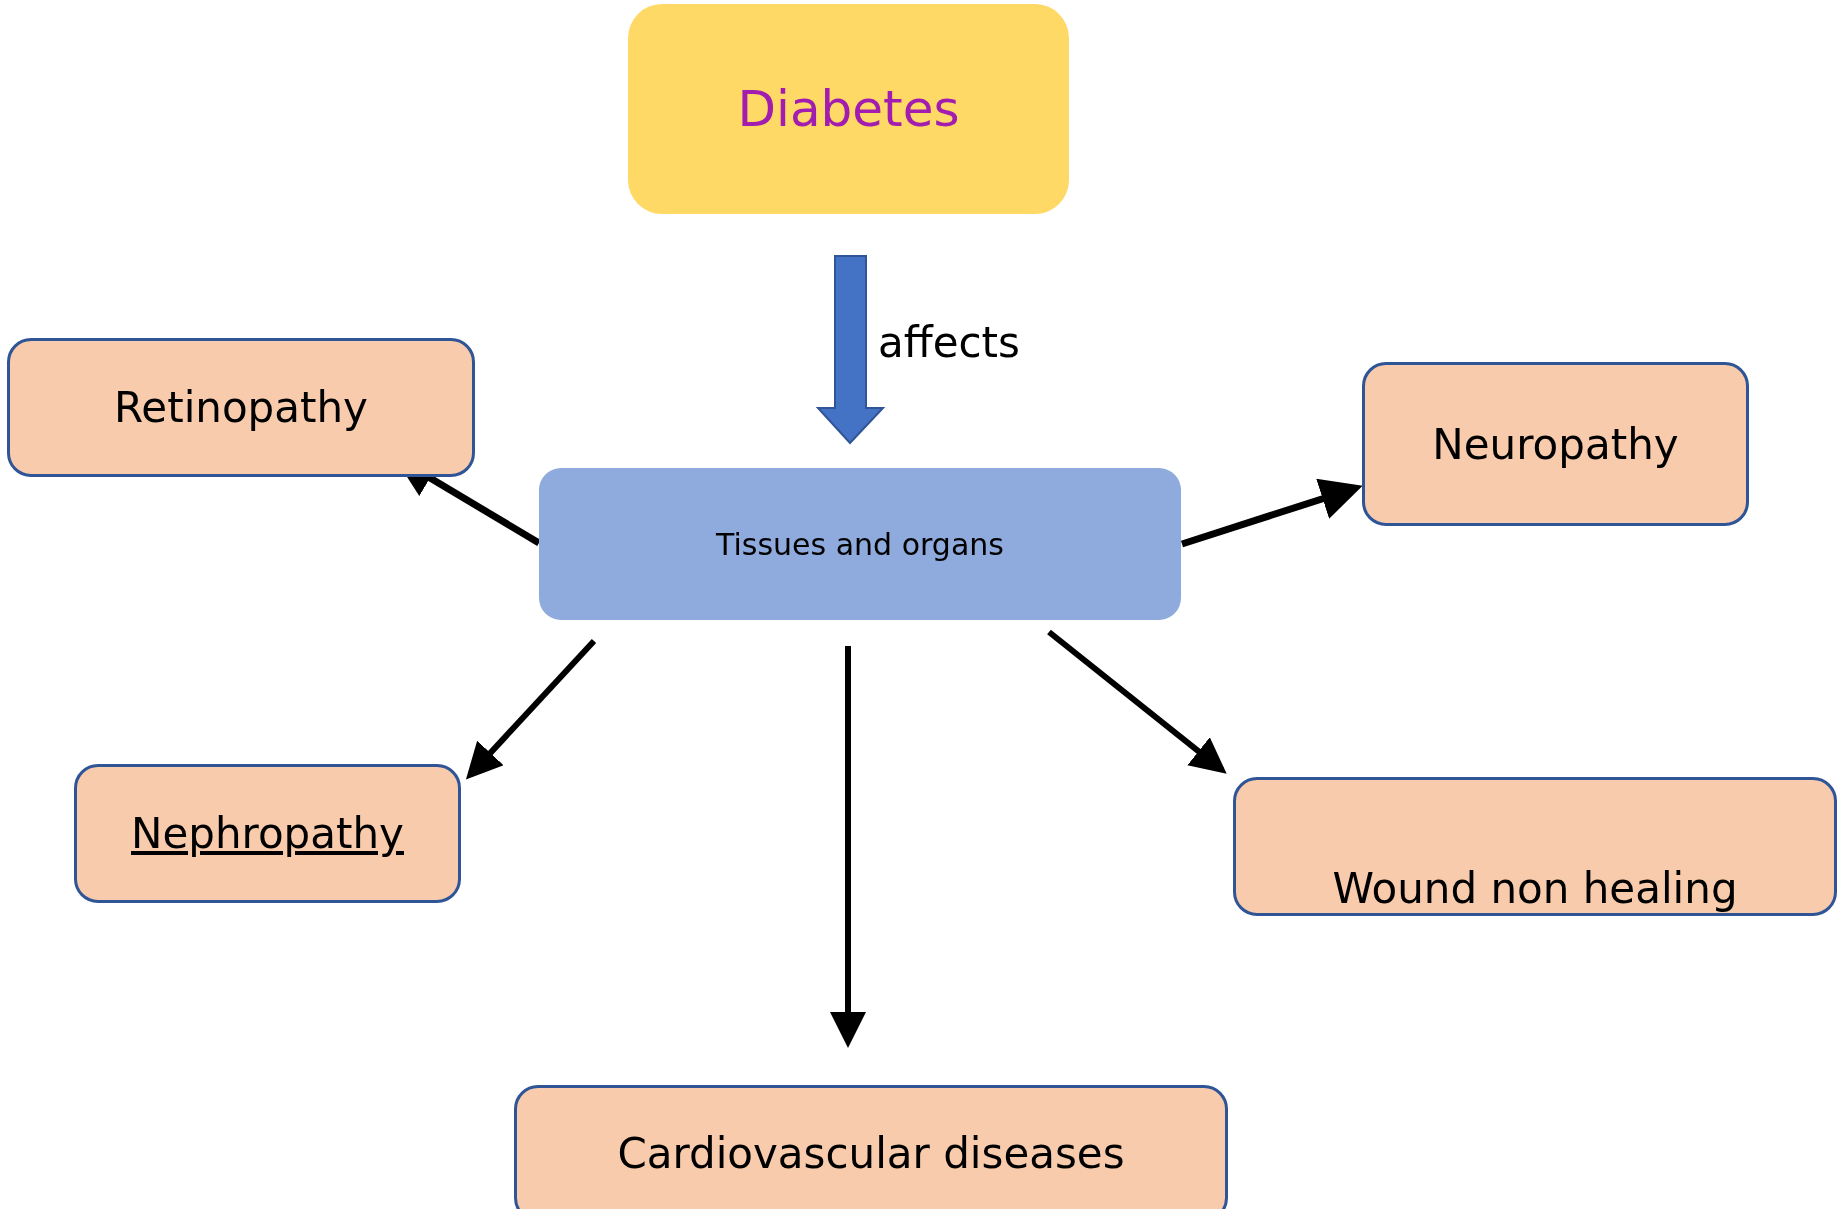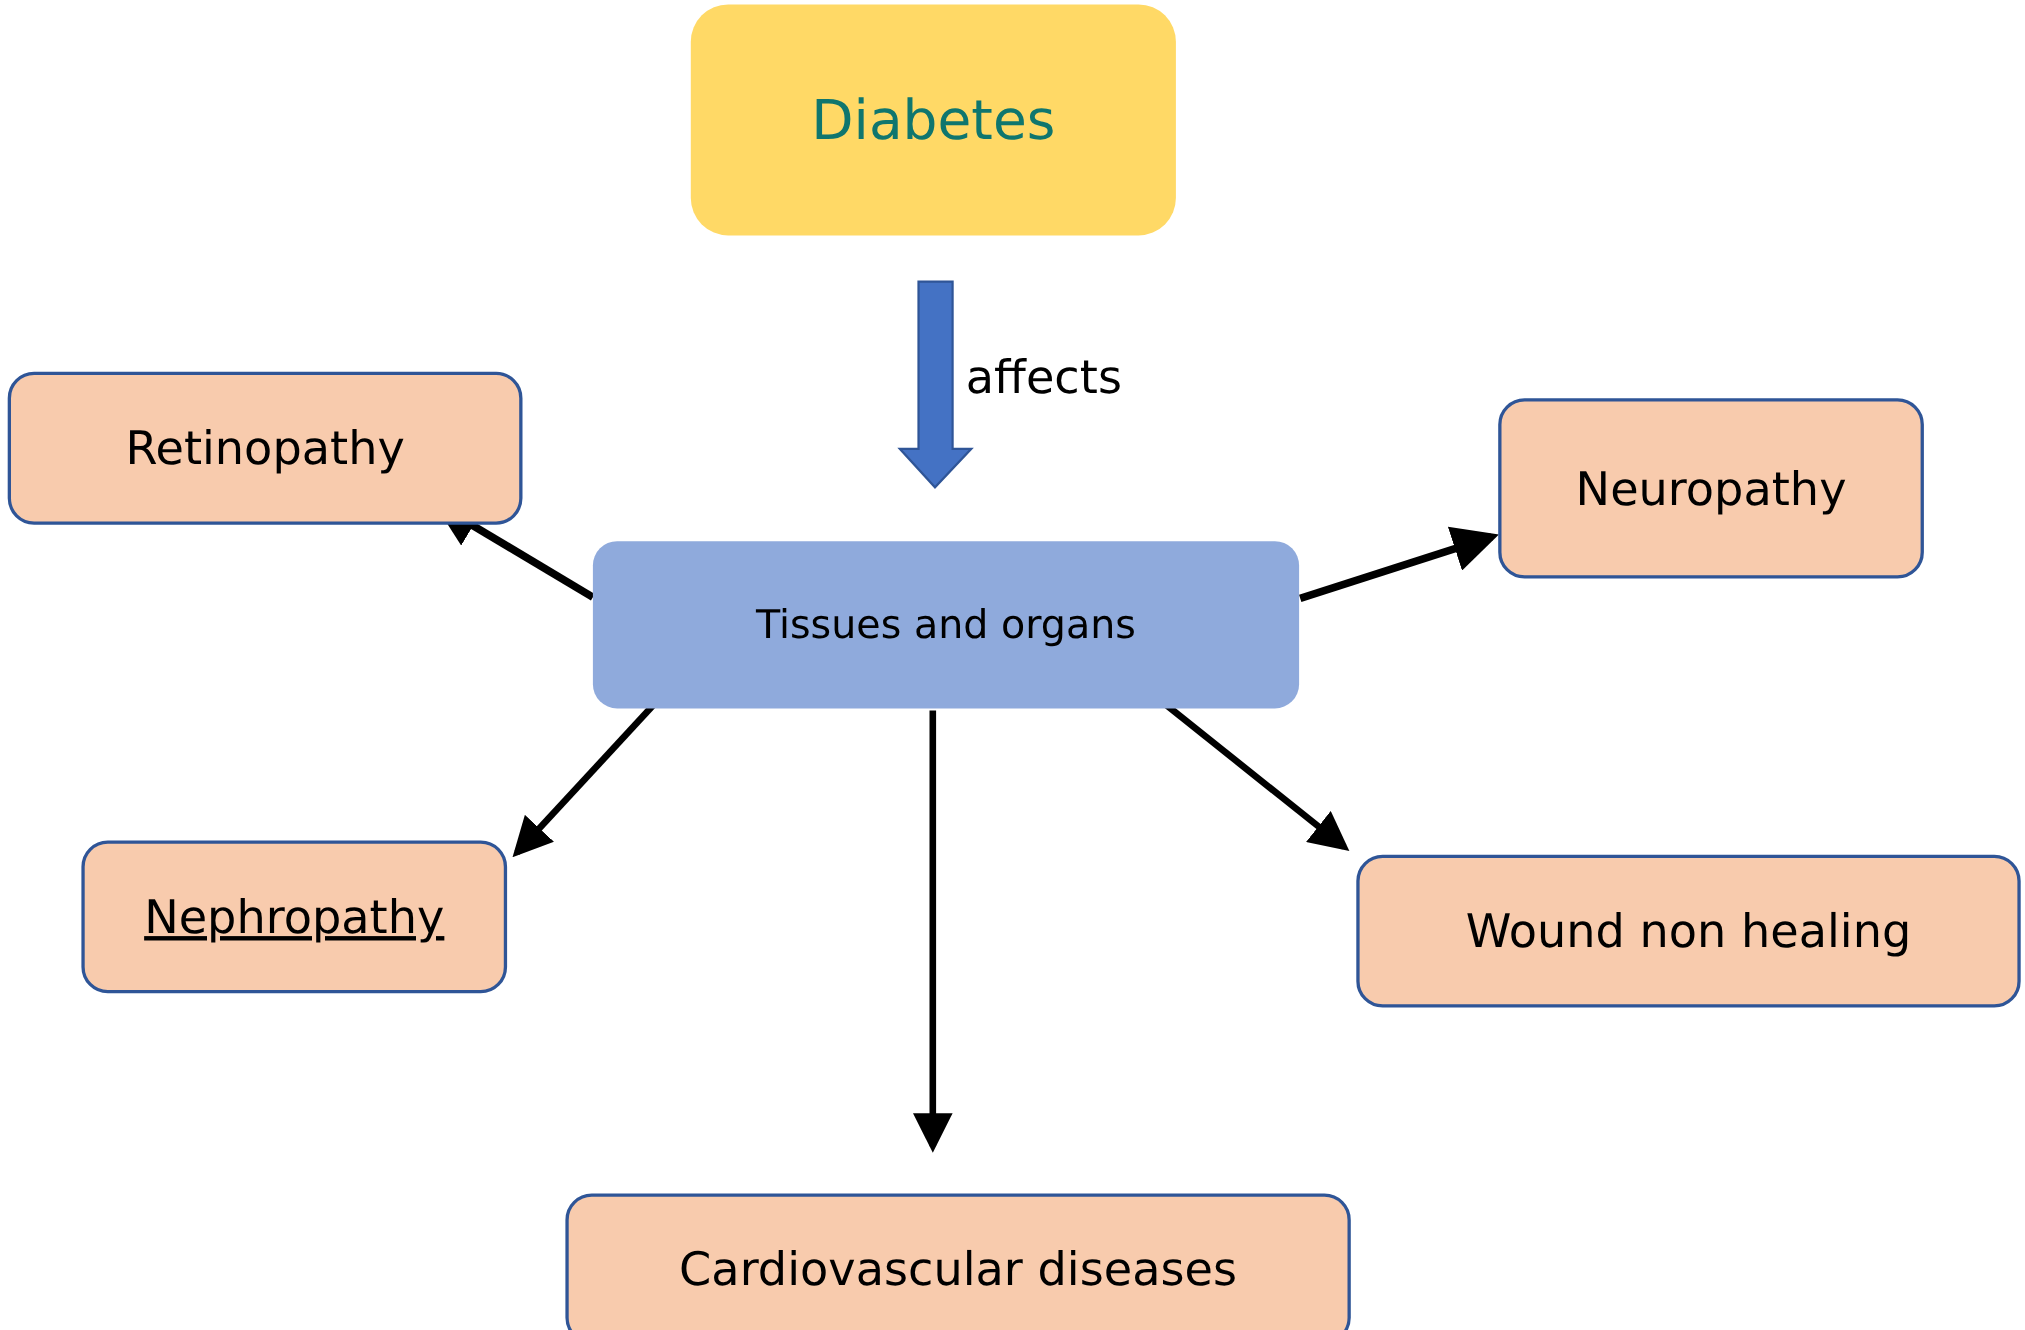--- a/index.html
+++ b/index.html
@@ -2,30 +2,30 @@
 <html><head>
 <meta charset="utf-8">
 <style>
   html, body { margin: 0; padding: 0; background: #ffffff; }
   body { width: 1841px; height: 1209px; position: relative; overflow: hidden;
          font-family: "DejaVu Sans", "Liberation Sans", sans-serif; }
   .box { position: absolute; box-sizing: border-box; display: flex;
          align-items: center; justify-content: center; text-align: center; }
   .root { left: 628px; top: 4px; width: 441px; height: 210px;
           background: #FFD966; border-radius: 34px;
-          color: #0f766e; font-size: 50px; line-height: 64px; }
+          color: #a21caf; font-size: 50px; line-height: 64px; }
   .hub { left: 539px; top: 468px; width: 642px; height: 152px;
          background: #8FAADC; border-radius: 22px;
-         color: #000; font-size: 36px; margin-top: 24px; }
+         color: #000; font-size: 30px; }
   .leaf { background: #F8CBAD; border: 3px solid #2F5597; border-radius: 24px;
           color: #000; font-size: 42px; }
   .r1 { left: 7px;   top: 338px;  width: 468px; height: 139px; }
   .r2 { left: 1362px; top: 362px; width: 387px; height: 164px; }
   .r3 { left: 74px;  top: 764px;  width: 387px; height: 139px; text-decoration: underline; }
-  .r4 { left: 1233px; top: 777px; width: 604px; height: 139px; }
+  .r4 { left: 1233px; top: 777px; width: 604px; height: 139px; align-items: flex-end; }
   .r5 { left: 514px; top: 1065px; width: 714px; height: 137px; margin-top: 20px; }
   .affects { position: absolute; left: 878px; top: 318px; font-size: 42px; color: #000; }
   svg.arrows { position: absolute; left: 0; top: 0; width: 1841px; height: 1209px; }
 </style>
 </head>
 <body>
 
 <svg class="arrows" viewBox="0 0 1841 1209">
   <defs>
     <marker id="ah" markerWidth="6" markerHeight="6" refX="5" refY="3" orient="auto" markerUnits="strokeWidth">

